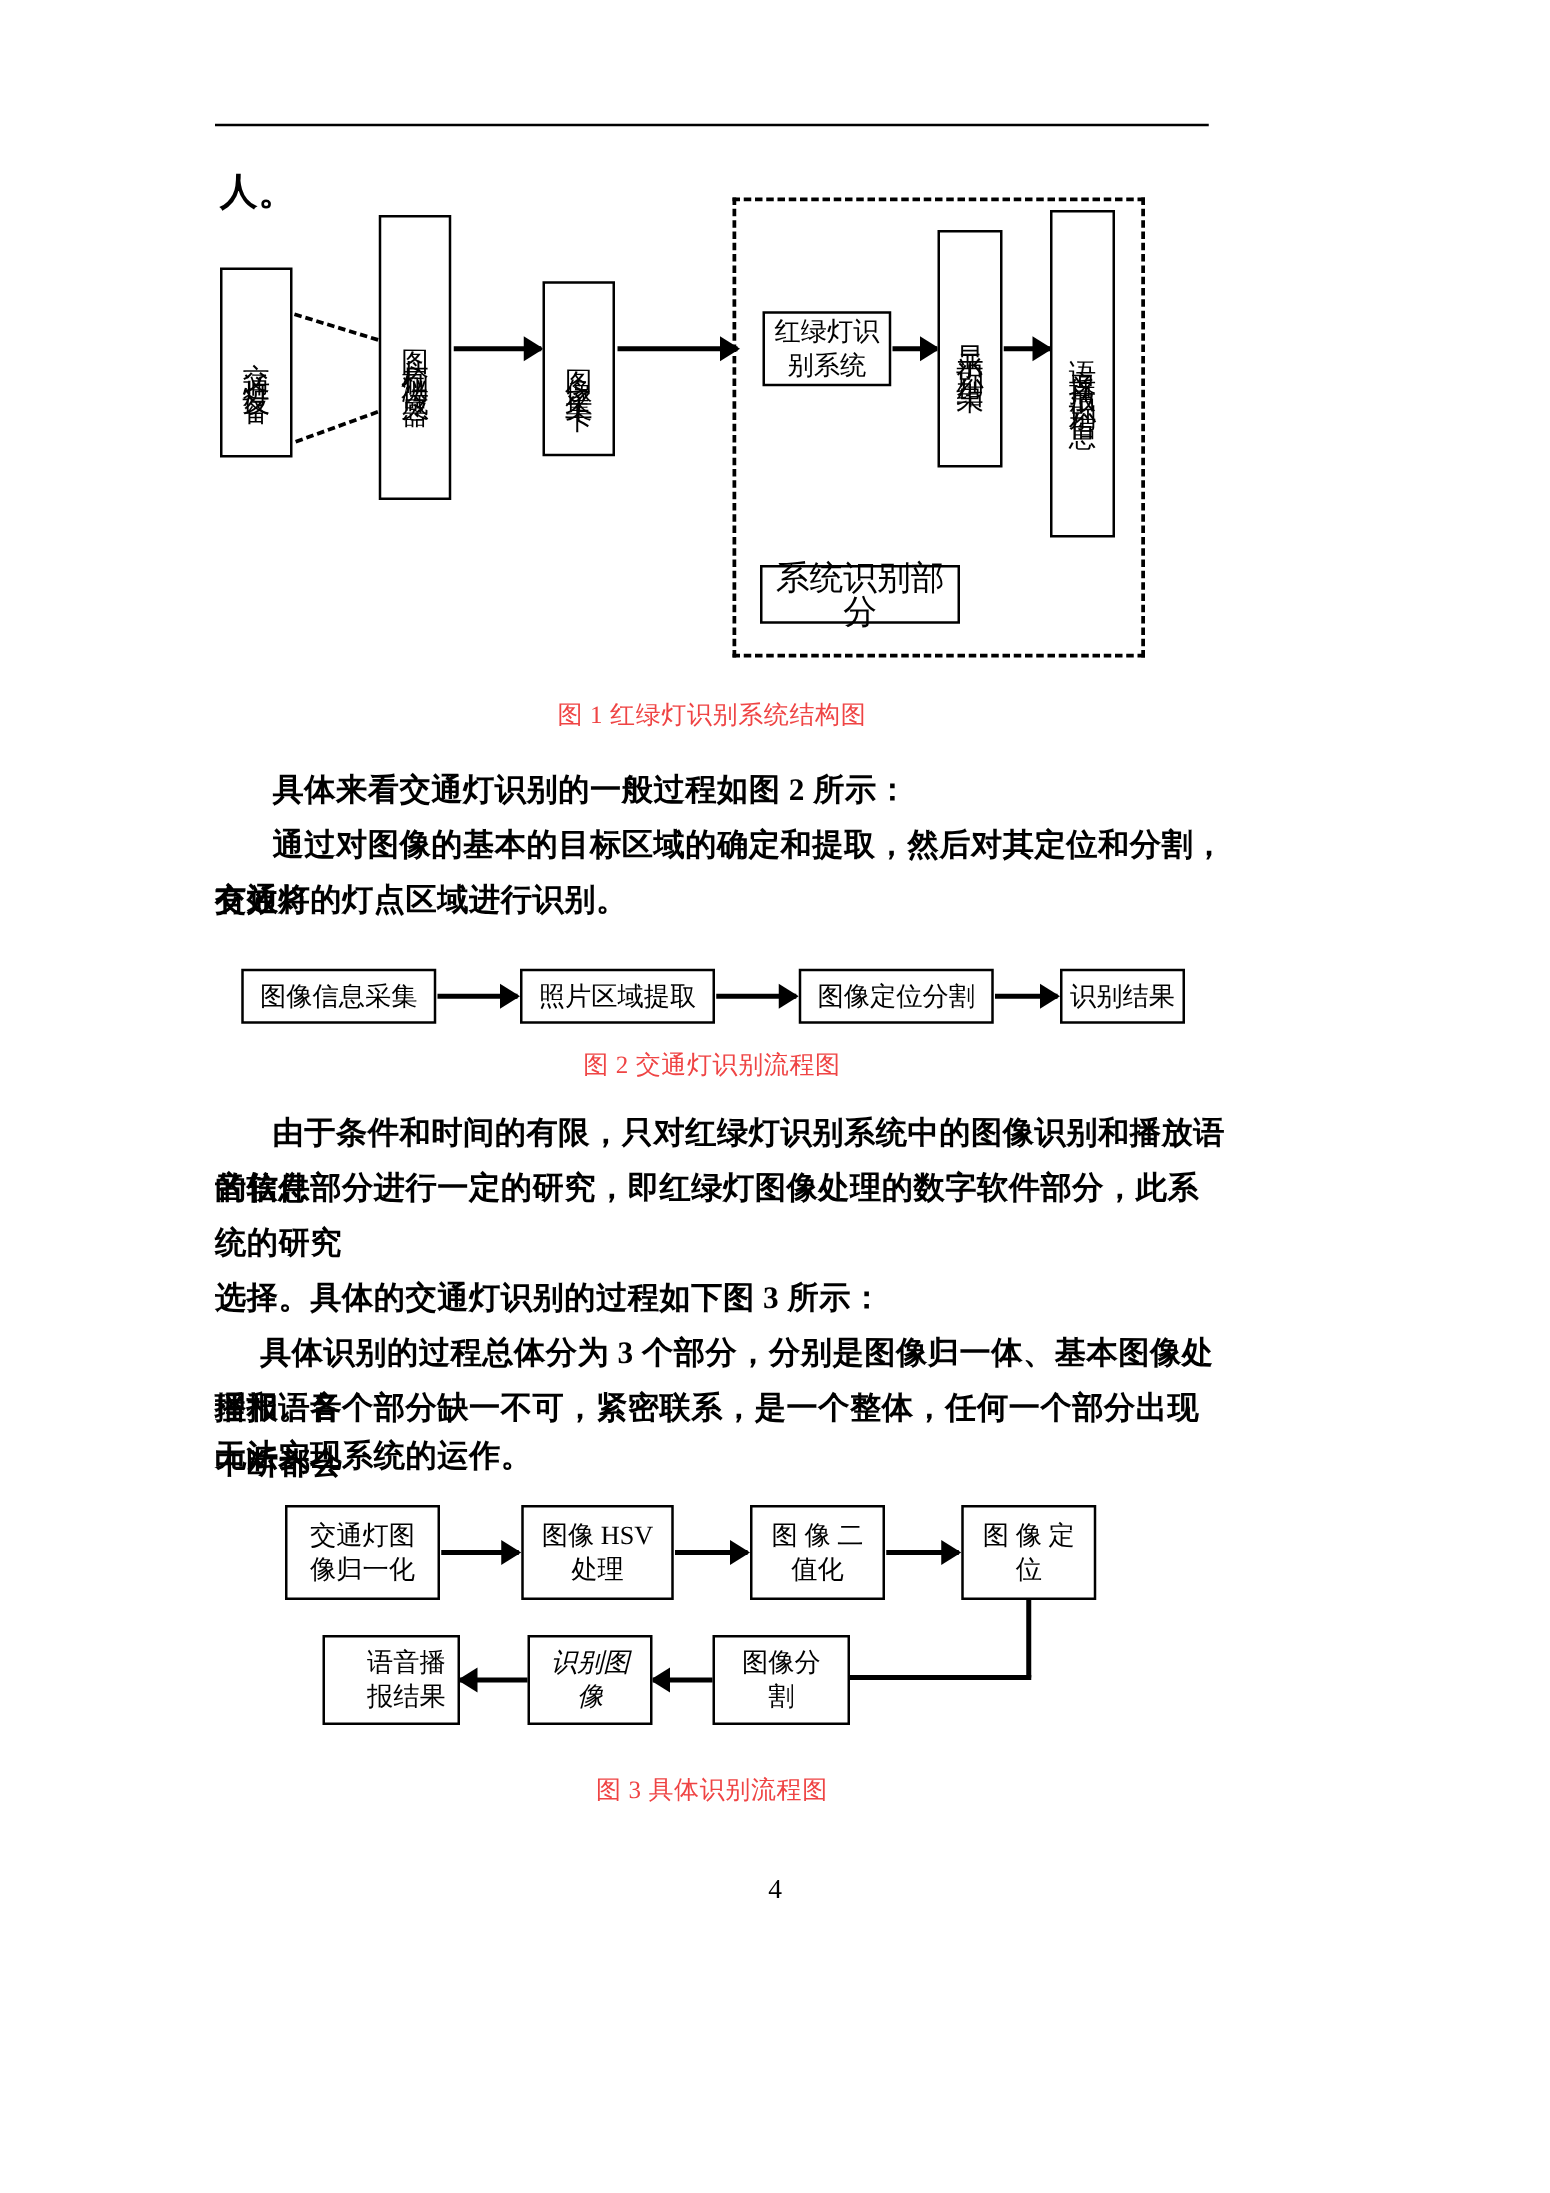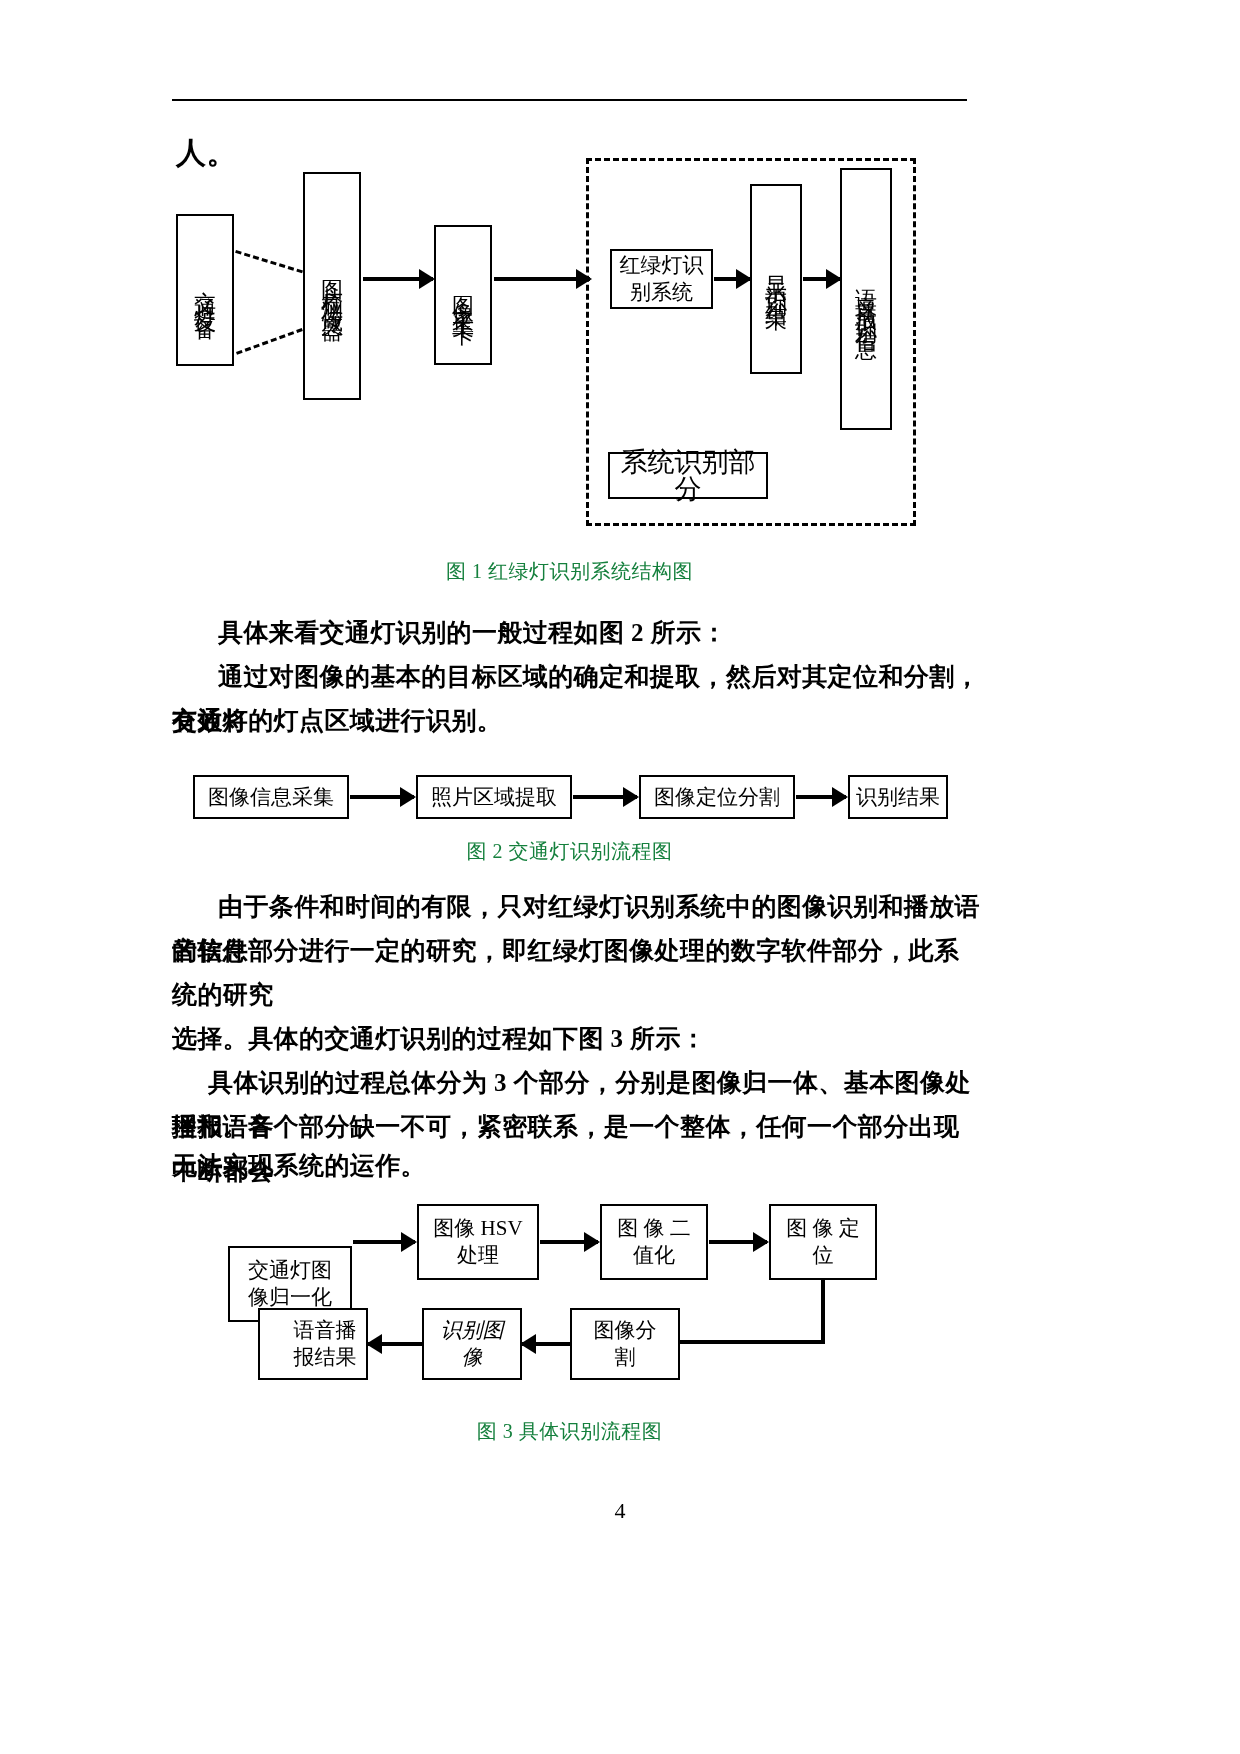--- a/index.html
+++ b/index.html
@@ -25,21 +25,21 @@
     font-size:25px;
     font-weight:bold;
     line-height:44px;
     letter-spacing:0.4px;
     color:#000;
   }
   .caption{
     font-family:"Liberation Serif","DejaVu Serif",serif;
     font-size:20px;
     text-align:center;
-    color:#15803d;
+    color:#ef4444;
     letter-spacing:0.5px;
   }
   .lead-char{
     position:absolute;
     font-size:30px;
     font-weight:bold;
     letter-spacing:0.5px;
   }
 
   
@@ -193,21 +193,21 @@
   <div class="caption" style="position:absolute;left:172px;top:838px;width:795px;">图 2    交通灯识别流程图</div>
 
   <div class="body-text" style="position:absolute;left:172px;top:885px;width:810px;text-indent:46px;">由于条件和时间的有限，只对红绿灯识别系统中的图像识别和播放语音信息</div>
   <div class="body-text" style="position:absolute;left:172px;top:929px;width:810px;">的软件部分进行一定的研究，即红绿灯图像处理的数字软件部分，此系统的研究</div>
   <div class="body-text" style="position:absolute;left:172px;top:1017px;width:810px;">选择。具体的交通灯识别的过程如下图 3 所示：</div>
 
   <div class="body-text" style="position:absolute;left:172px;top:1061px;width:812px;text-indent:36px;">具体识别的过程总体分为 3 个部分，分别是图像归一体、基本图像处理和语音</div>
   <div class="body-text" style="position:absolute;left:172px;top:1105px;width:812px;">播报。各个部分缺一不可，紧密联系，是一个整体，任何一个部分出现中断都会</div>
   <div class="body-text" style="position:absolute;left:172px;top:1120px;width:812px;margin-top:24px;">无法实现系统的运作。</div>
 
-  <div class="box" style="left:228px;top:1204px;width:124px;height:76px;margin-top:42px;">
+  <div class="box" style="left:228px;top:1204px;width:124px;height:76px;">
     <span class="box-inner" style="width:104px;">交通灯图像归一化</span>
   </div>
   <div class="arrow-h" style="left:353px;top:1240px;width:62px;"></div>
 
   <div class="box" style="left:417px;top:1204px;width:122px;height:76px;">
     <span class="box-inner" style="width:102px;">图像 HSV 处理</span>
   </div>
   <div class="arrow-h" style="left:540px;top:1240px;width:58px;"></div>
 
   <div class="box" style="left:600px;top:1204px;width:108px;height:76px;">

